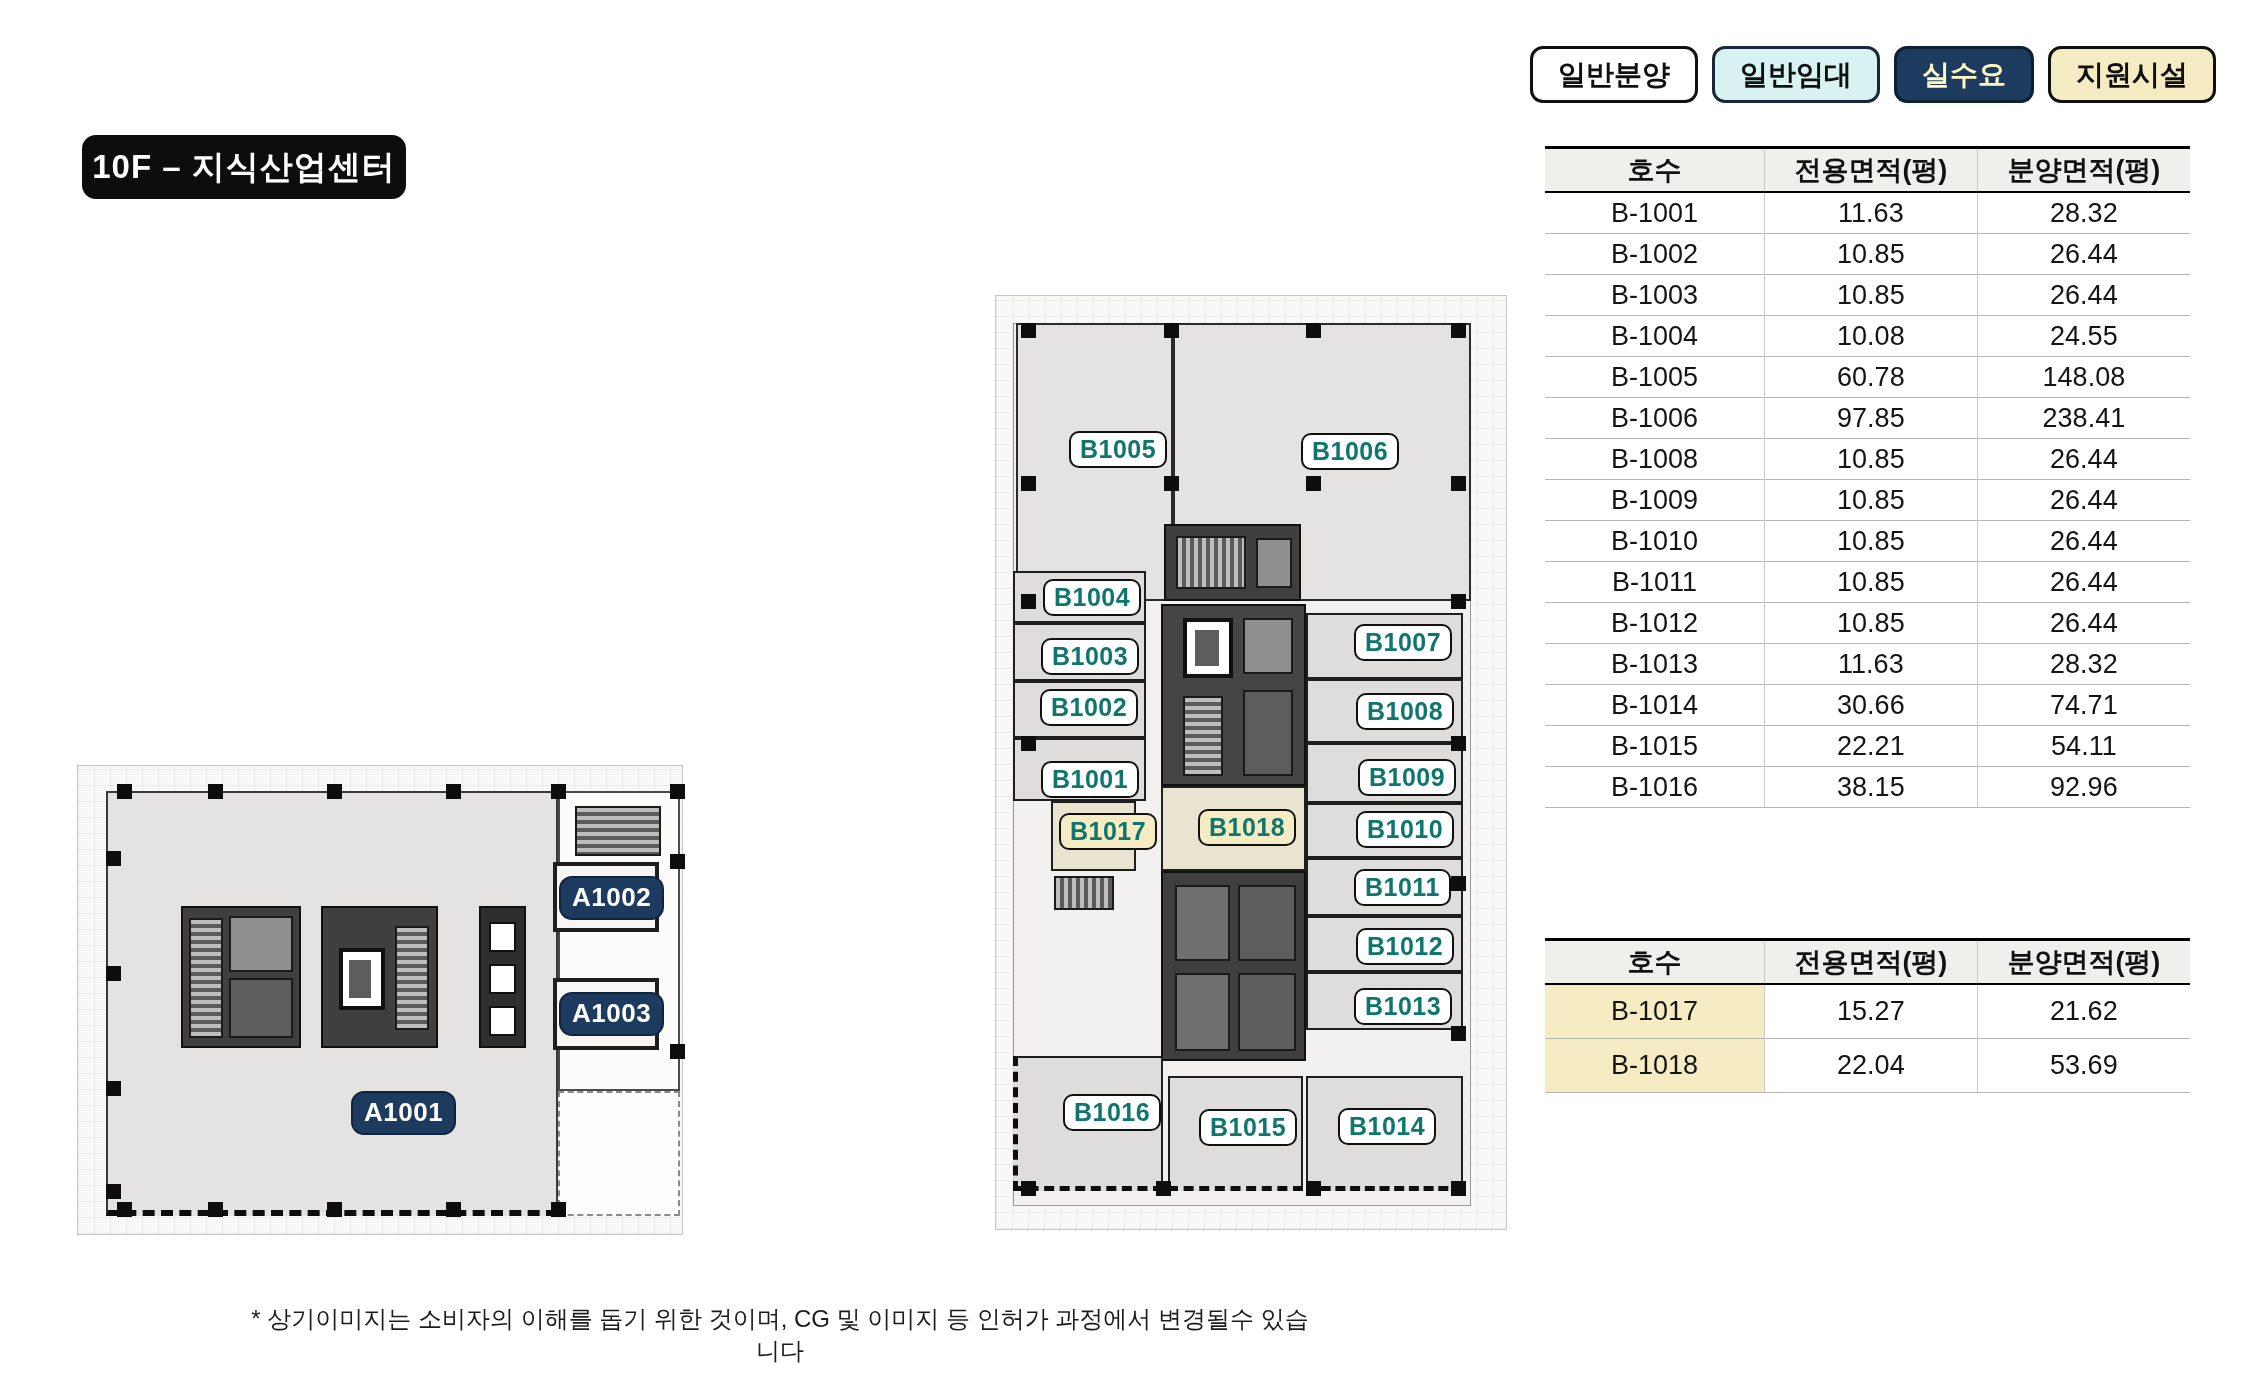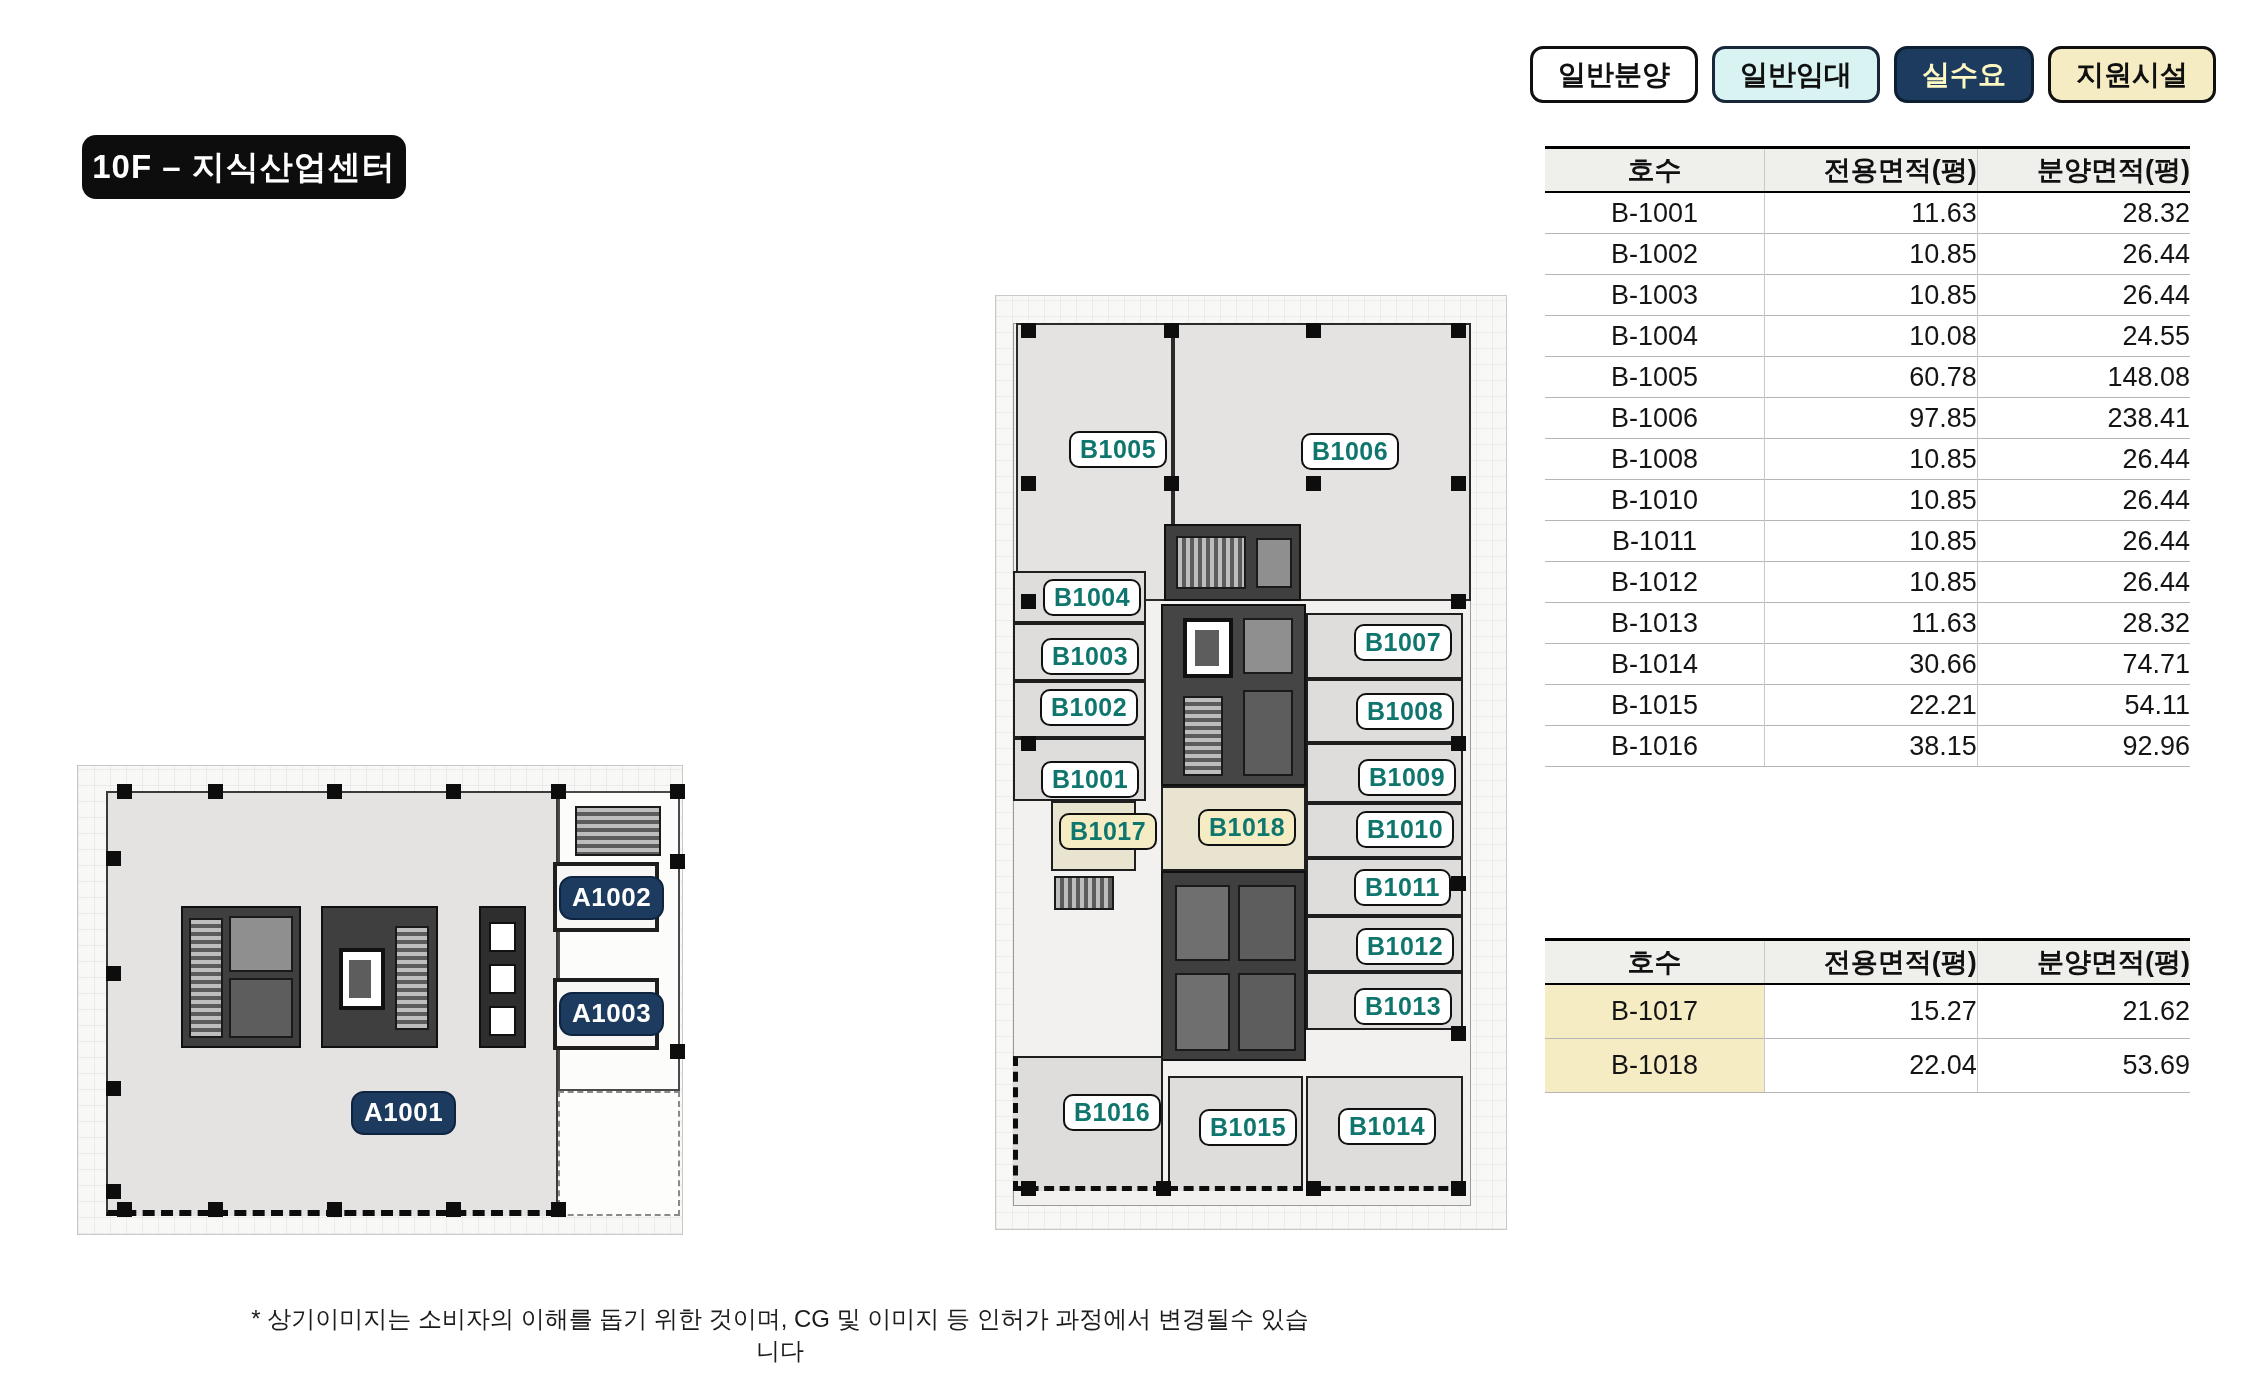--- a/index.html
+++ b/index.html
@@ -28,21 +28,21 @@
   
   table.data-table{position:absolute;border-collapse:collapse;table-layout:fixed;background:#fff;width:645px;}
   #table-main{left:1545px;top:146px;}
   #table-support{left:1545px;top:938px;}
   .data-table th{background:#efefec;border-top:3px solid #000;border-bottom:2px solid #000;
     font-size:27px;font-weight:700;height:42px;padding:0;color:#111;}
   .data-table th:nth-child(1){width:219px;}
   .data-table td{font-size:27px;text-align:center;height:40px;border-top:1px solid #b5b5b3;
     color:#141414;padding:0;font-weight:400;}
   .data-table tbody tr:last-child td{border-bottom:1px solid #b5b5b3;}
-  .data-table td + td,.data-table th + th{border-left:1px solid #c9c9c7;text-align:right;}
+  .data-table td + td,.data-table th + th{border-left:1px solid #c9c9c7;}
   #table-support td{height:53px;}
   .data-table td.hl{background:var(--cream);}
 
   
   .disclaimer{position:absolute;left:240px;top:1303px;width:1080px;text-align:center;
     font-size:24px;color:#1c1c1c;}
 
   
   .plan{position:absolute;}
   .hatchbox{background:
@@ -256,20 +256,25 @@
           <td>B-1006</td>
           <td>97.85</td>
           <td>238.41</td>
         </tr>
         <tr>
           <td>B-1008</td>
           <td>10.85</td>
           <td>26.44</td>
         </tr>
         <tr>
+          <td>B-1009</td>
+          <td>10.85</td>
+          <td>26.44</td>
+        </tr>
+        <tr>
           <td>B-1010</td>
           <td>10.85</td>
           <td>26.44</td>
         </tr>
         <tr>
           <td>B-1011</td>
           <td>10.85</td>
           <td>26.44</td>
         </tr>
         <tr>

